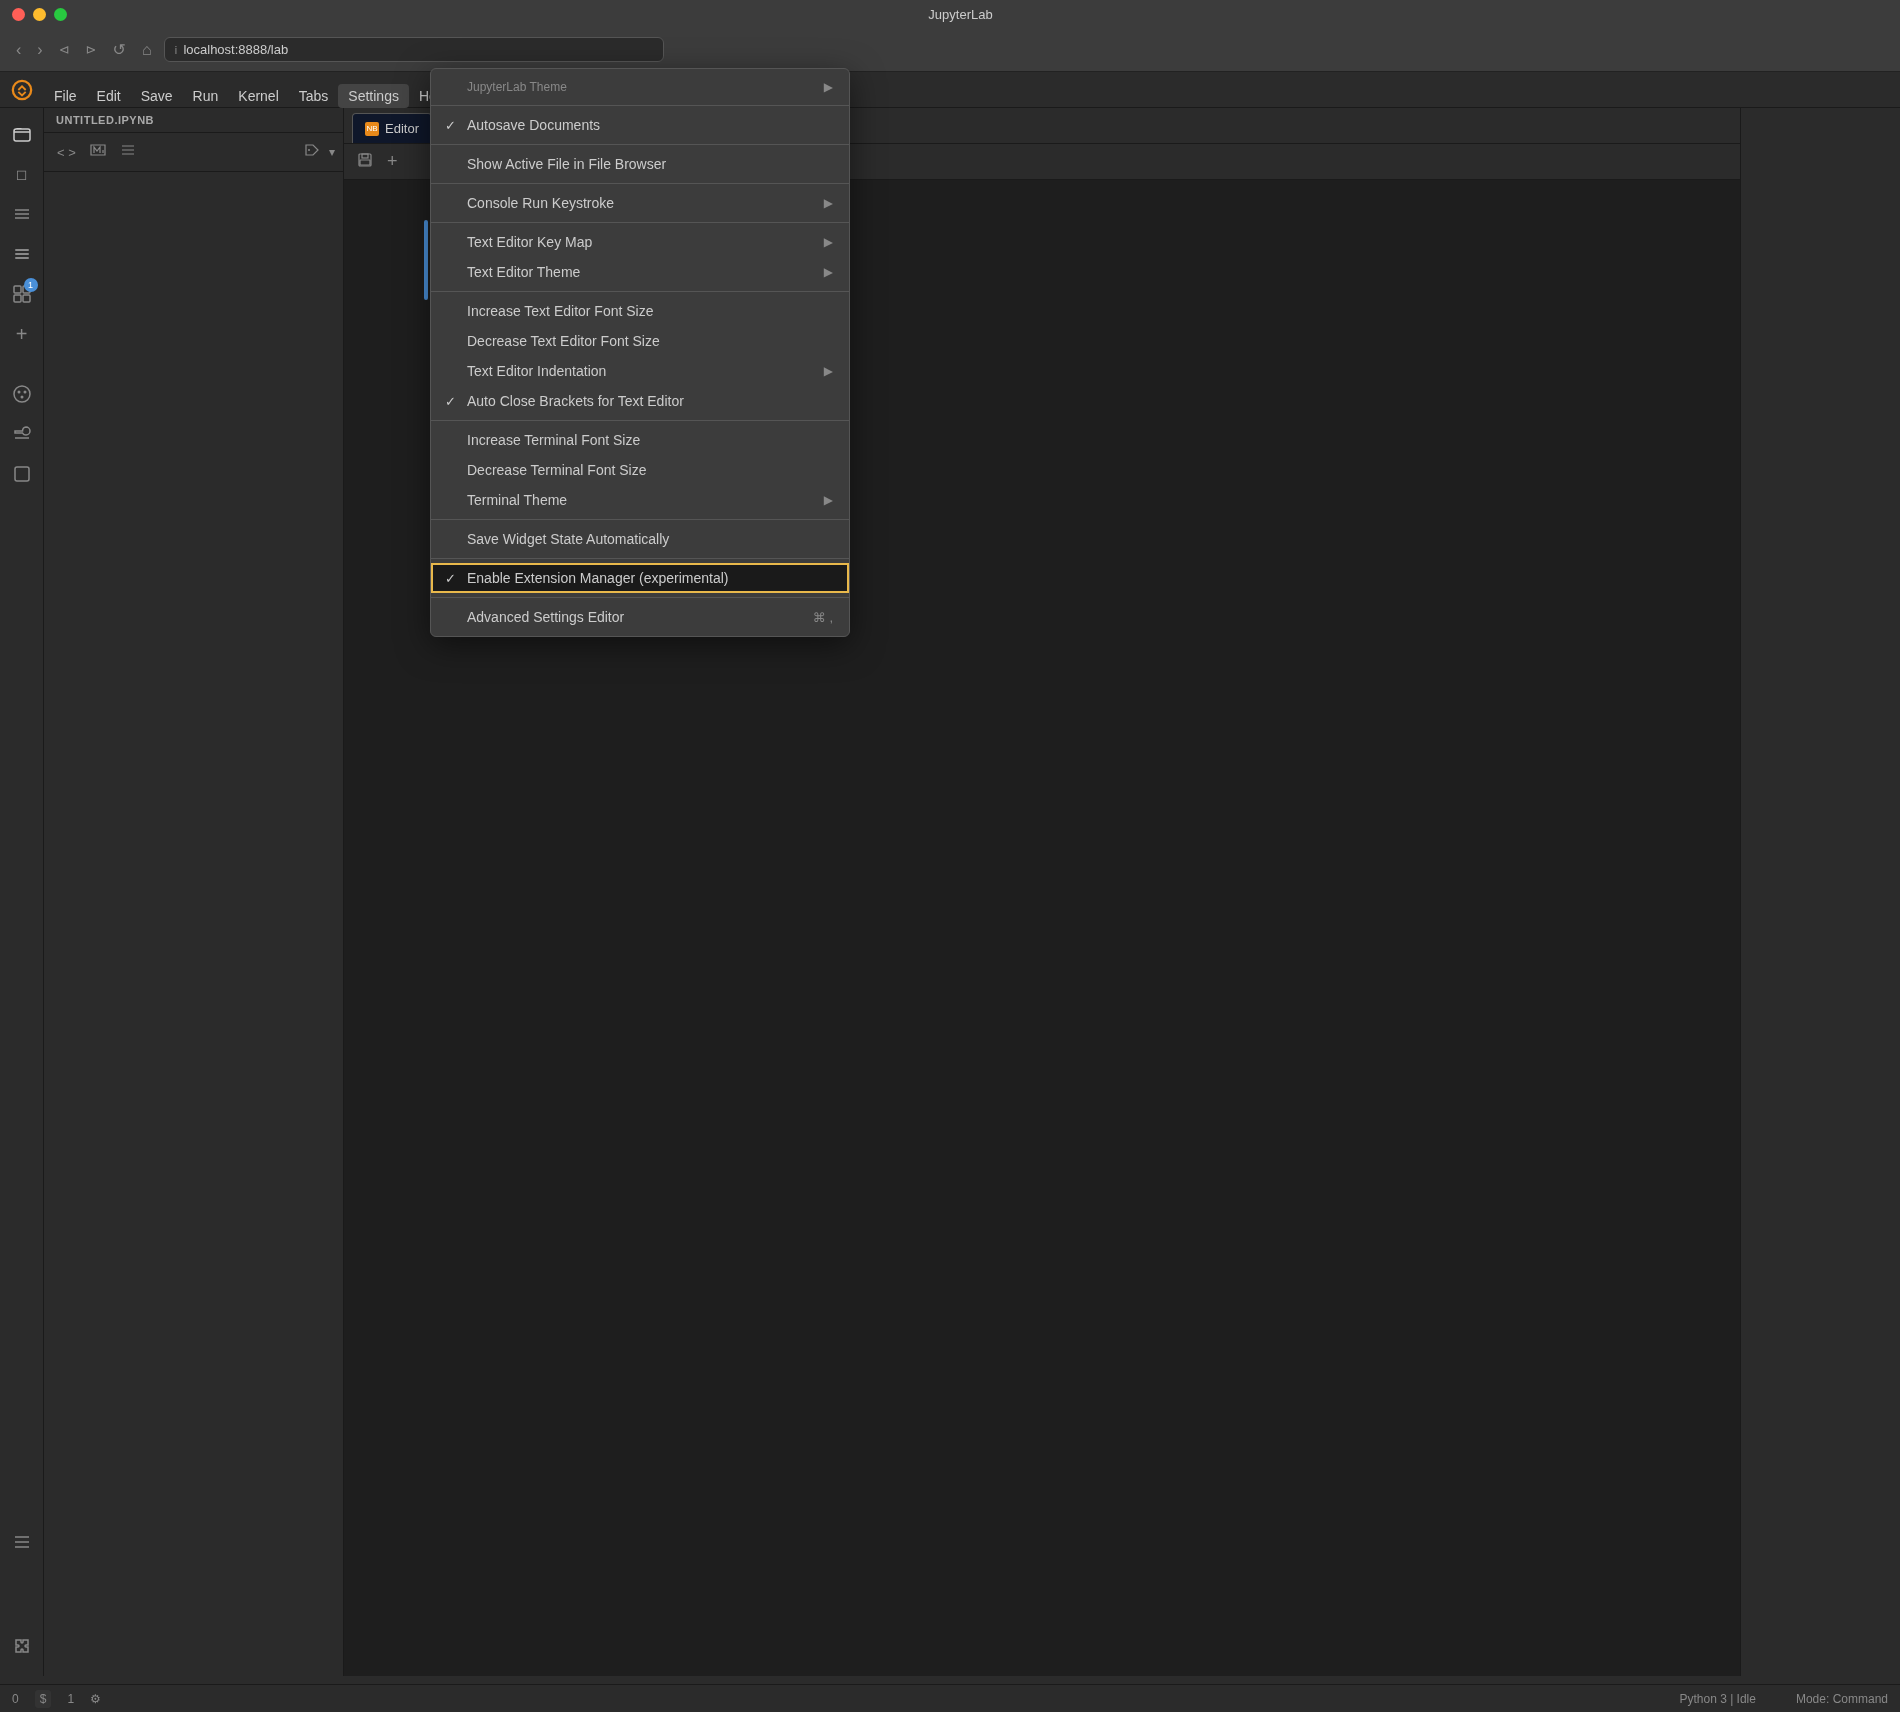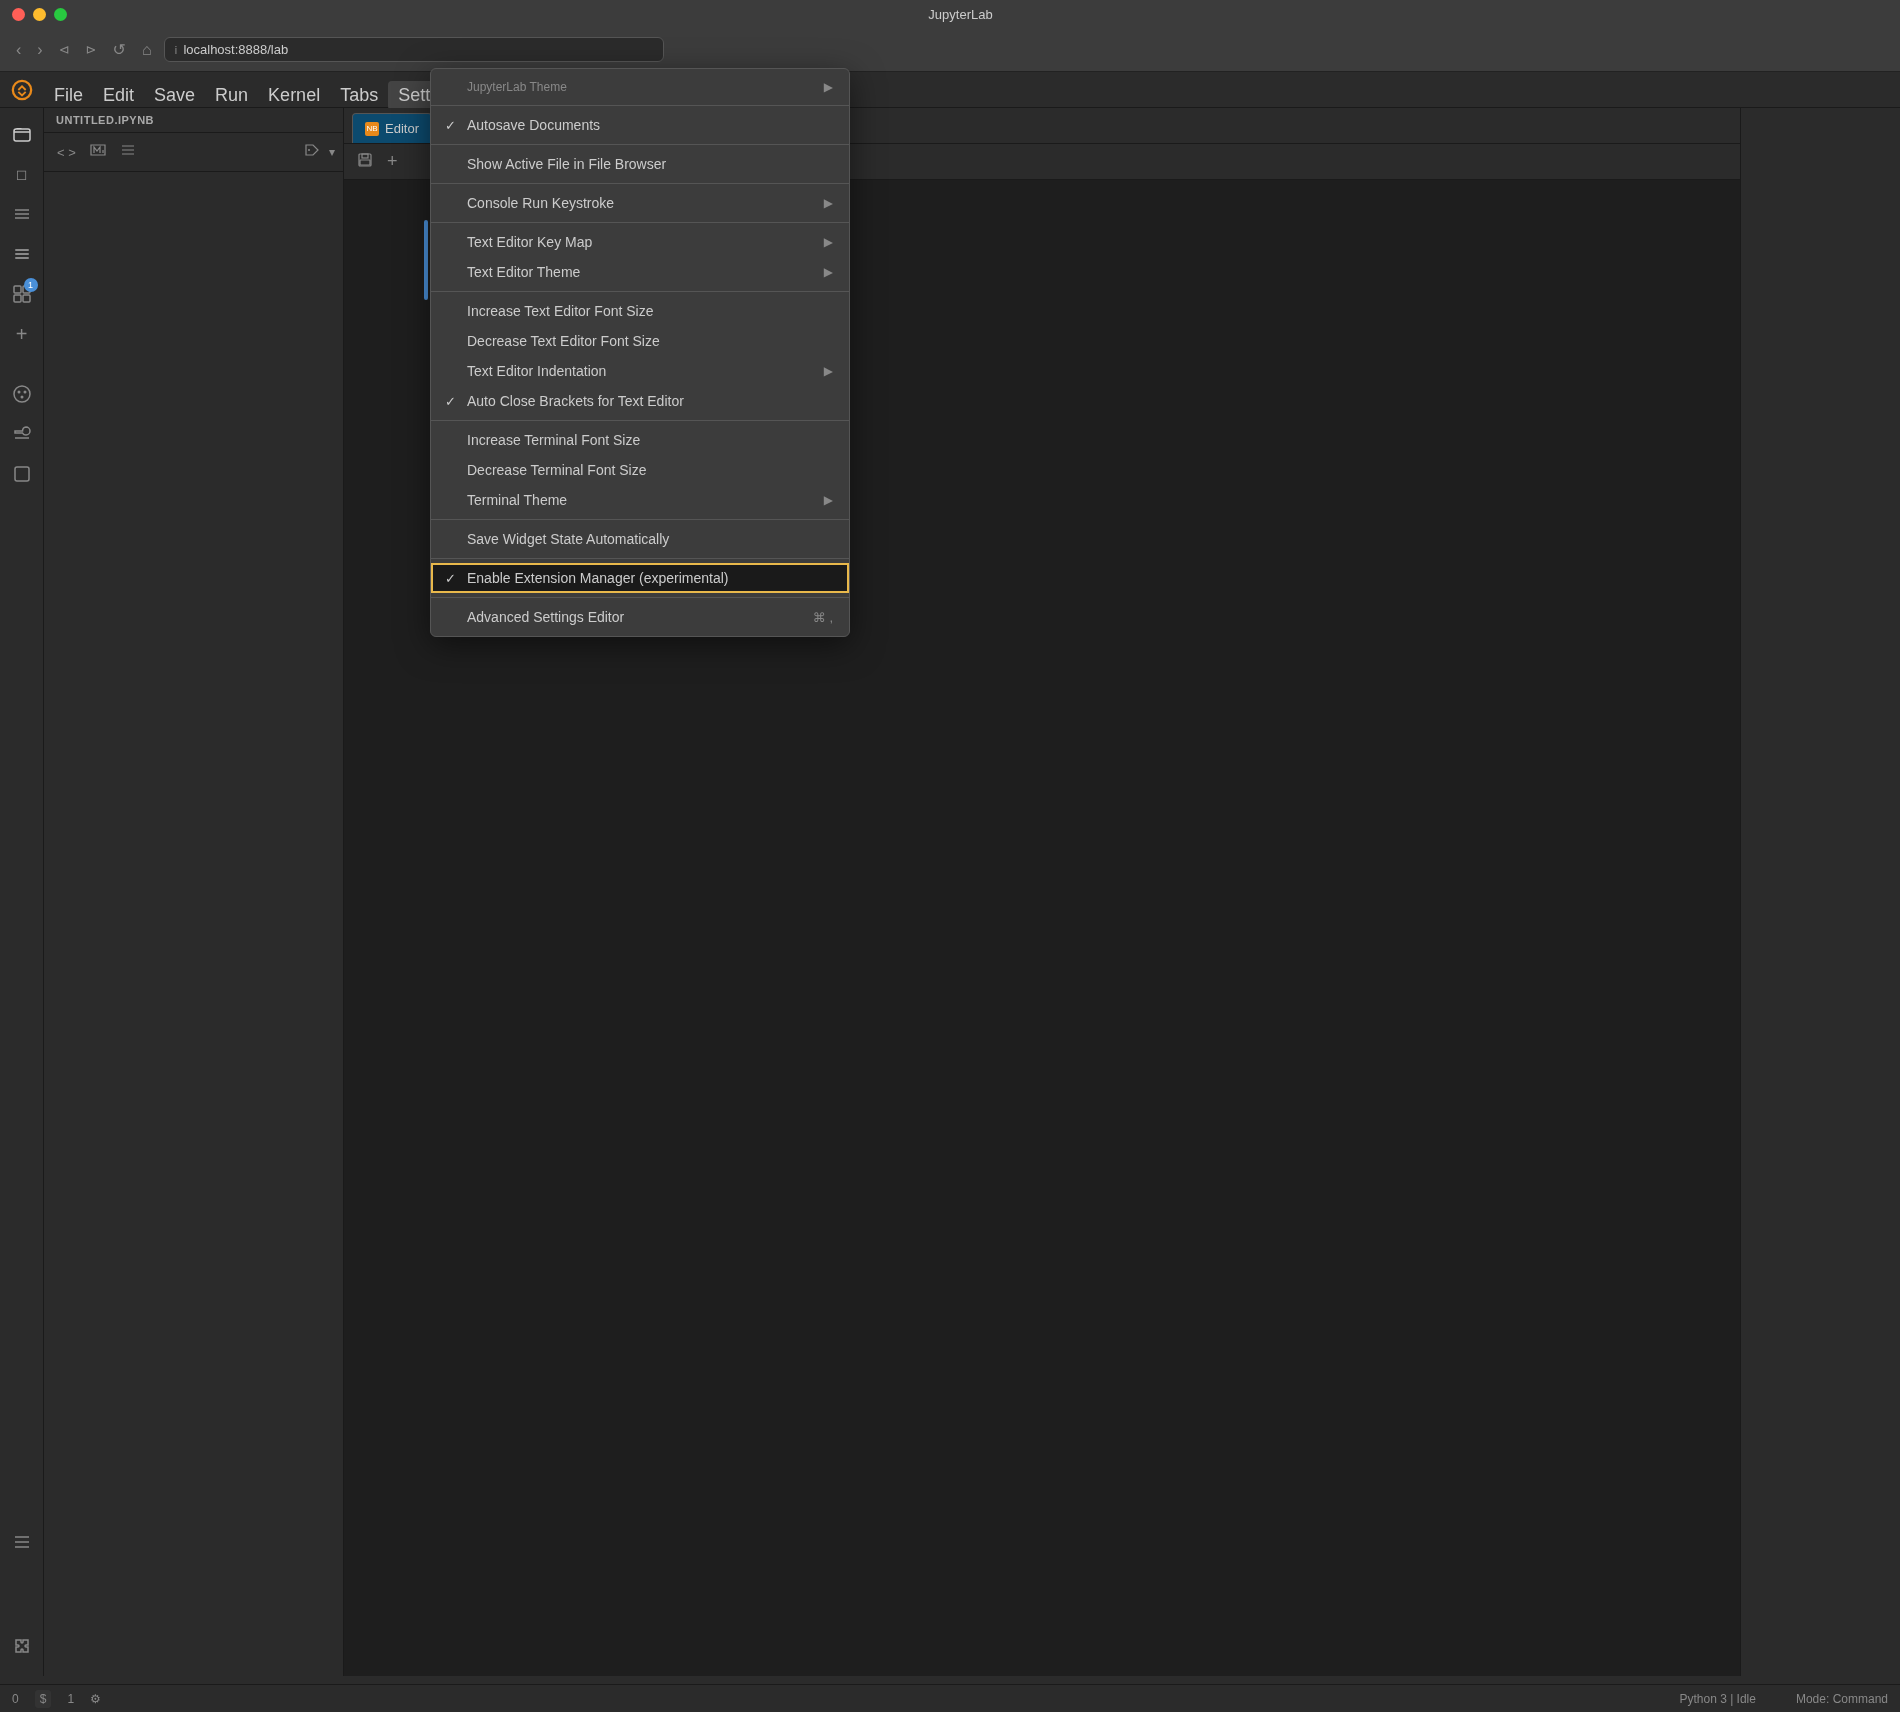--- a/index.html
+++ b/index.html
@@ -92,21 +92,21 @@
       height: 28px;
       margin-right: 8px;
       display: flex;
       align-items: center;
       justify-content: center;
     }
     .menu-logo svg { width: 22px; height: 22px; }
     .menu-item {
       padding: 4px 10px;
       color: #ccc;
-      font-size: 18px;
+      font-size: 14px;
       cursor: pointer;
       border-radius: 4px;
       margin-top: 12px;
     }
     .menu-item.active { background: #444; }
 
     
     .main-layout {
       display: flex;
       width: 100%;
@@ -199,21 +199,21 @@
       height: 36px;
       background: #2b2b2b;
       display: flex;
       align-items: flex-end;
       border-bottom: 1px solid #1a1a1a;
       padding: 0 8px;
     }
     .tab-item {
       height: 30px;
       padding: 0 12px;
-      background: #0c4a6e;
+      background: #0f172a;
       color: #ccc;
       font-size: 13px;
       display: flex;
       align-items: center;
       gap: 6px;
       border-radius: 4px 4px 0 0;
       cursor: pointer;
       border: 1px solid #555;
       border-bottom: none;
     }

